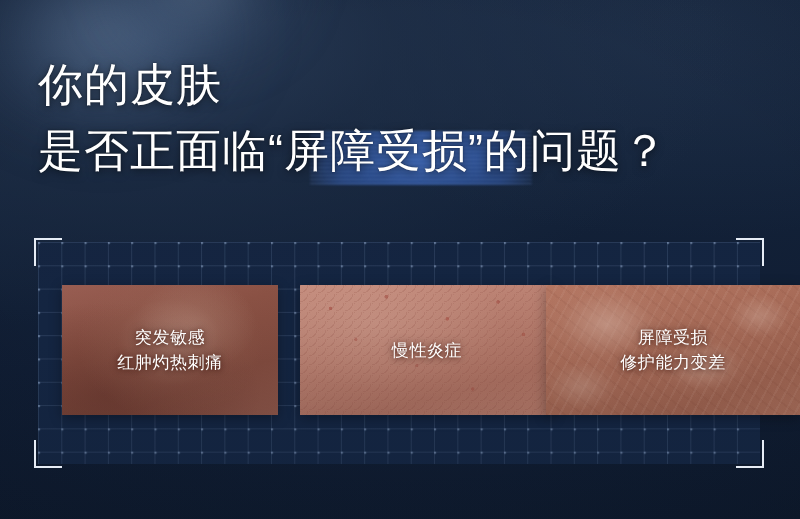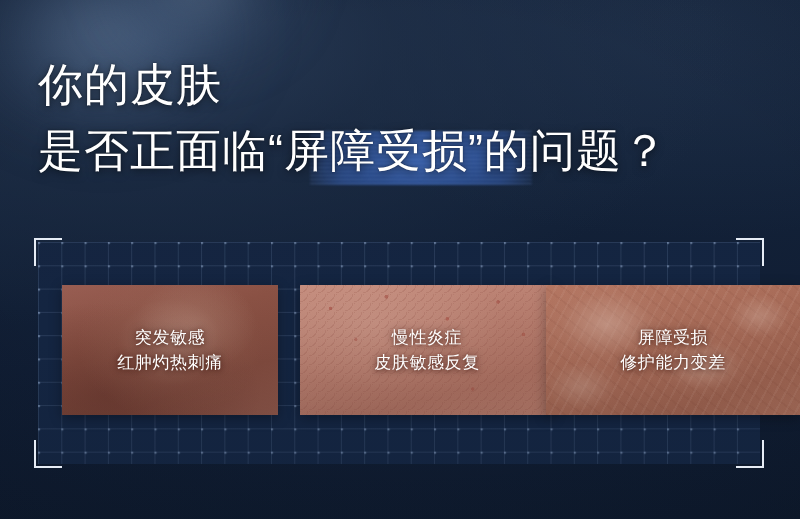--- a/index.html
+++ b/index.html
@@ -273,21 +273,20 @@
           <div>突发敏感</div>
           <div>红肿灼热刺痛</div>
         </div>
       </div>
 
       <div class="card c2">
         <div class="card-photo photo-2"></div>
         <div class="card-tint"></div>
         <div class="card-caption">
           <div>慢性炎症</div>
-          <div>皮肤敏感反复</div>
         </div>
       </div>
 
       <div class="card c3">
         <div class="card-photo photo-3"></div>
         <div class="card-tint"></div>
         <div class="card-caption">
           <div>屏障受损</div>
           <div>修护能力变差</div>
         </div>

